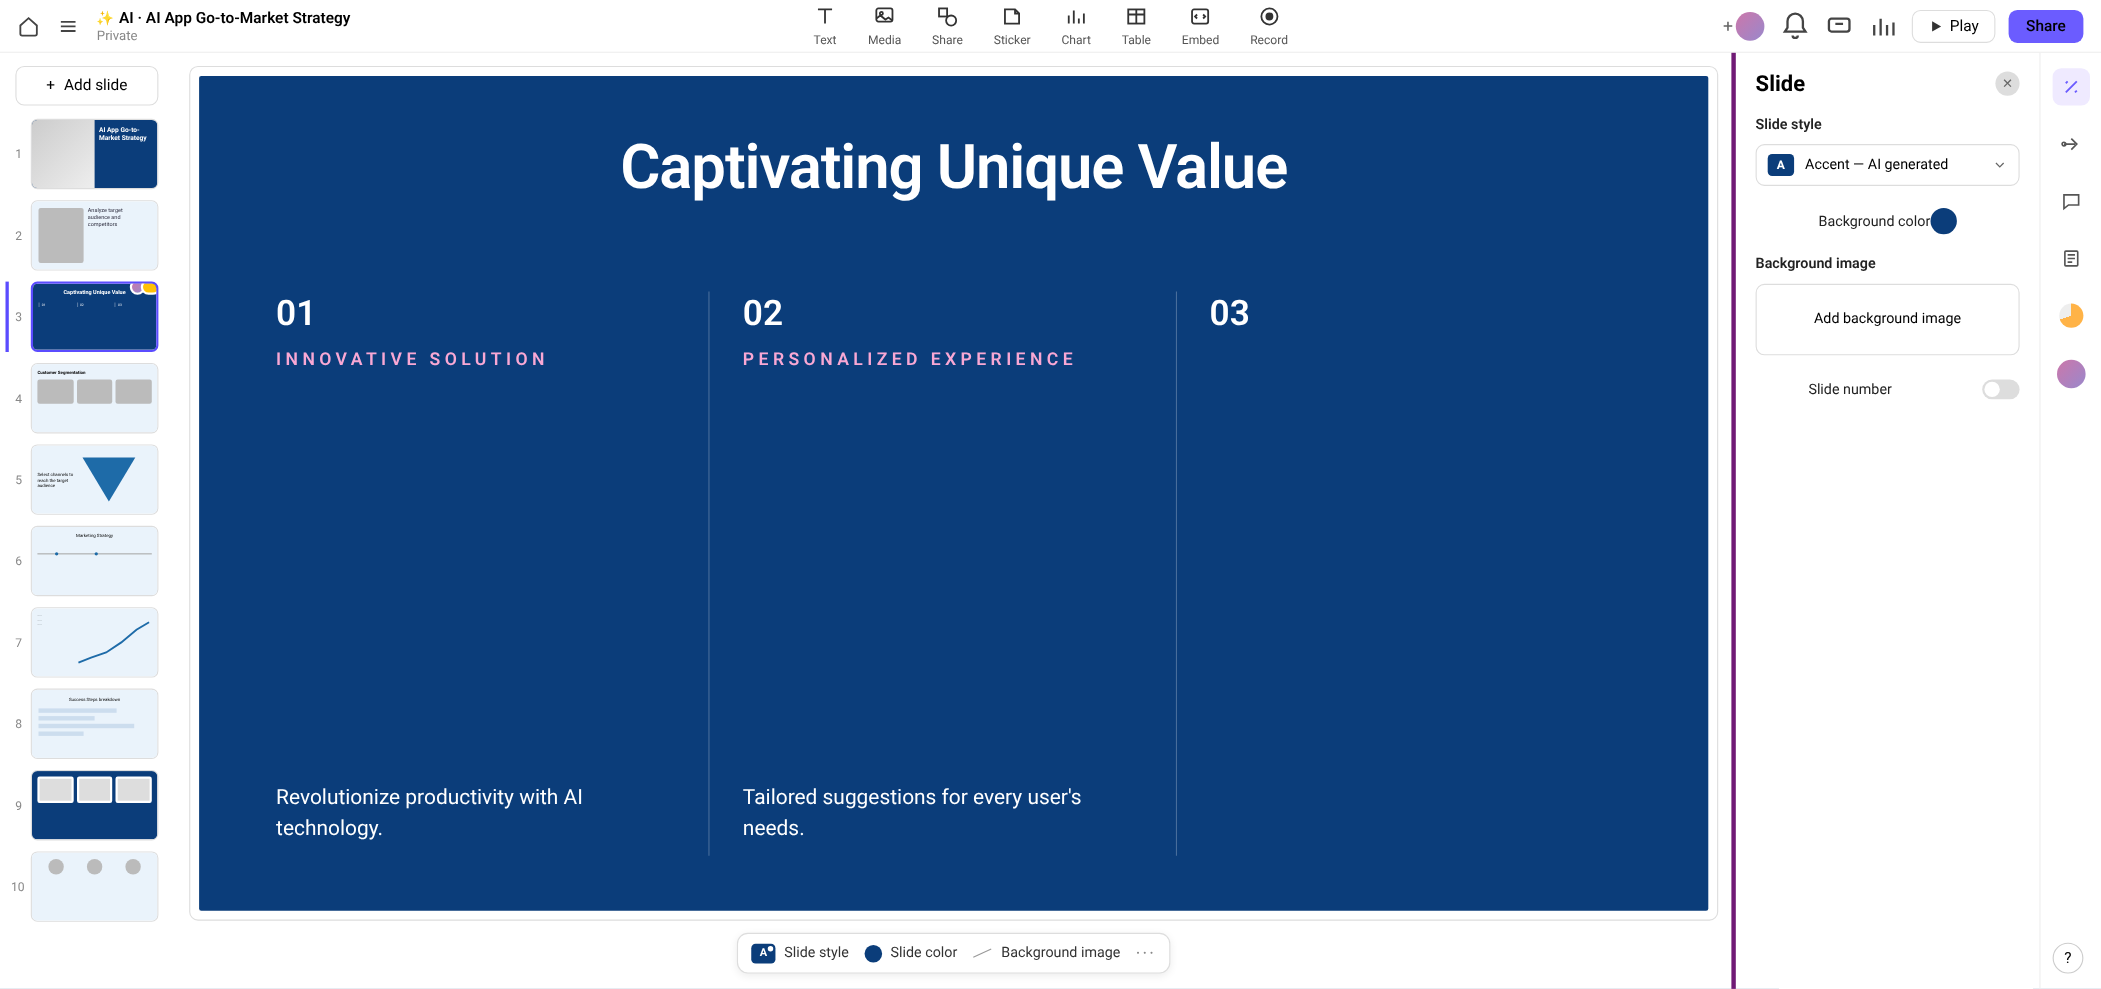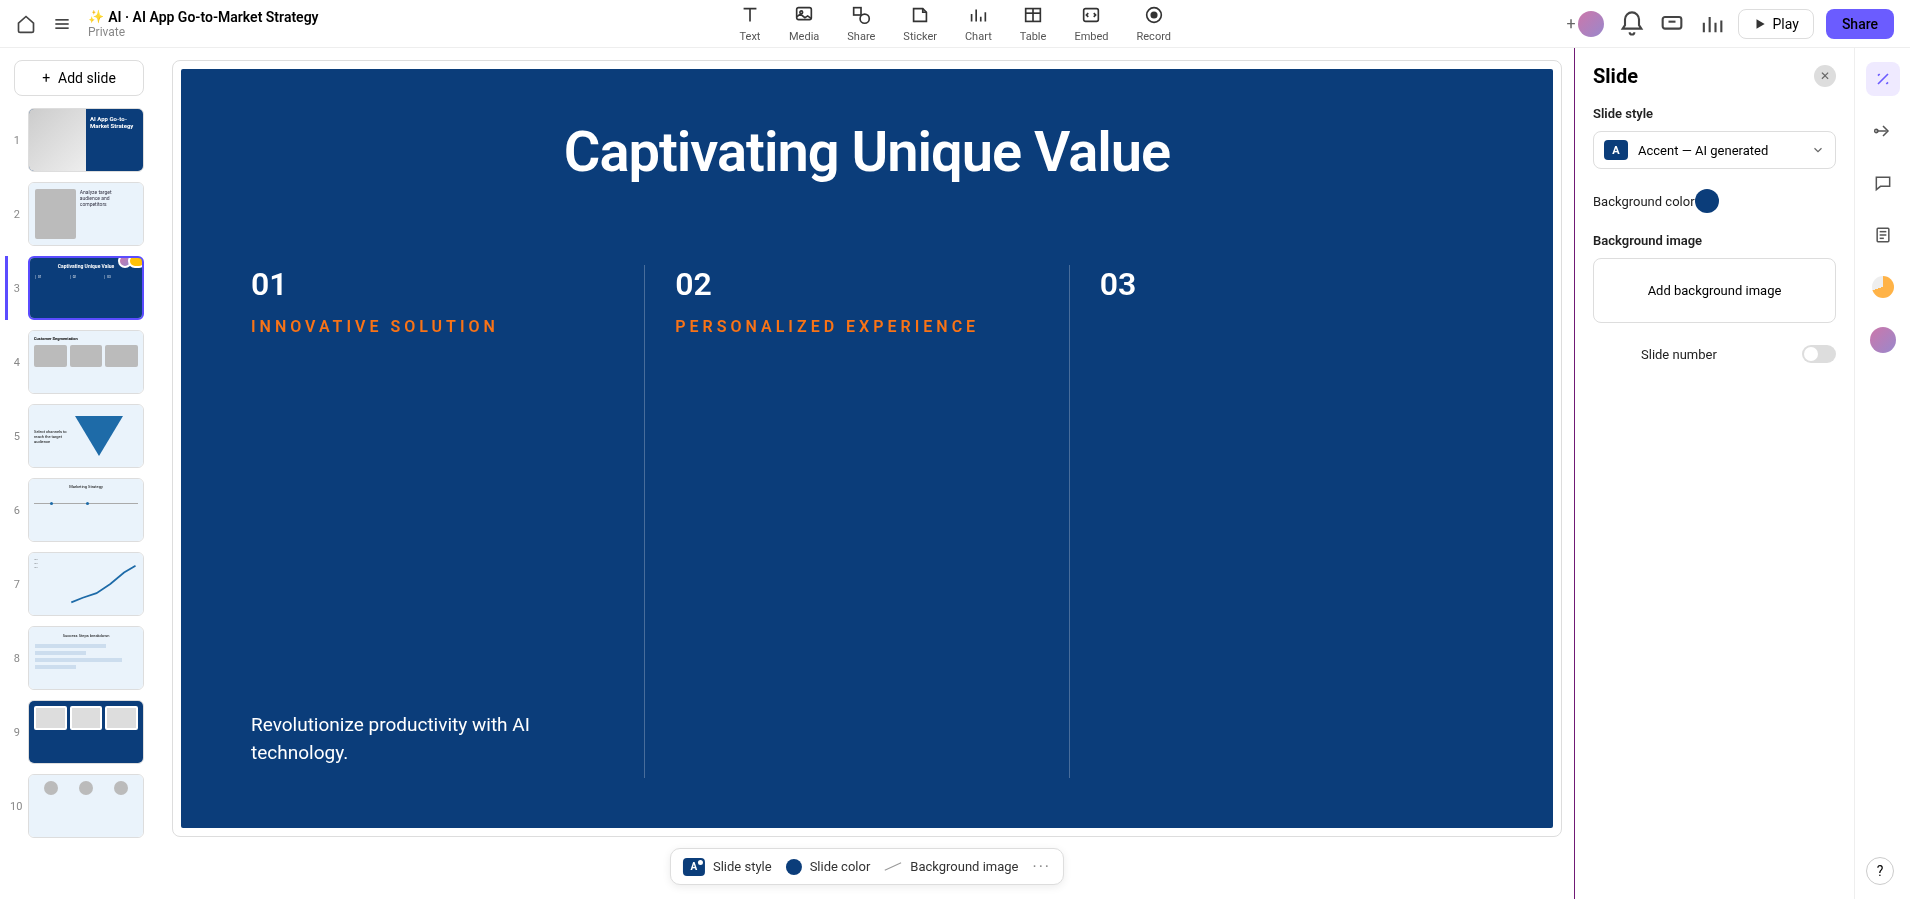--- a/index.html
+++ b/index.html
@@ -39,42 +39,42 @@
 .thumb-content { width:100%; height:100%; font-size:5px; }
 
 .canvas-area { flex: 1; padding: 12px; display: flex; flex-direction: column; align-items: center; position: relative; }
 .canvas-wrap { width: 100%; max-width: 1420px; border: 1px solid #ddd; border-radius: 8px; padding: 8px; background:#fff; }
 .slide-canvas { width: 100%; aspect-ratio: 16/8.85; background: #0b3d7a; border-radius: 2px; padding: 40px 60px 50px; color: #fff; display:flex; flex-direction:column; }
 .slide-title { font-size: 56px; font-weight: 600; text-align: center; margin-bottom: 80px; letter-spacing:-1px; margin-top:10px;}
 .cols { display: flex; flex: 1; }
 .col { flex: 1; padding: 0 30px; display: flex; flex-direction: column; border-left: 1px solid rgba(255,255,255,0.25); }
 .col:first-child { border-left: none; padding-left: 10px; }
 .col-num { font-size: 32px; font-weight: 600; margin-bottom: 14px; }
-.col-head { font-size: 16px; font-weight: 600; letter-spacing: 4px; color: #f97316; }
+.col-head { font-size: 16px; font-weight: 600; letter-spacing: 4px; color: #f9a8d4; }
 .col-body { margin-top: auto; font-size: 19px; line-height: 1.5; padding-bottom: 10px; }
 
 .bottom-toolbar { position: absolute; bottom: 14px; left: 50%; transform: translateX(-50%); background: #fff; border: 1px solid #ddd; border-radius: 10px; padding: 8px 12px; display: flex; align-items: center; gap: 14px; box-shadow: 0 2px 8px rgba(0,0,0,0.08); }
 .bt-item { display: flex; align-items: center; gap: 8px; font-size: 13px; cursor: pointer; color:#333; }
 .bt-chip { width:22px; height:18px; border-radius:4px; background:#0b3d7a; position:relative; display:flex; align-items:center; justify-content:center; }
 .bt-chip .a { color:#fff; font-size:10px; font-weight:bold; }
 .bt-chip .dot { position:absolute; top:2px; right:2px; width:5px; height:5px; border-radius:50%; background:#fff; }
 .bt-circle { width:16px; height:16px; border-radius:50%; background:#0b3d7a; }
 .bt-line { width:18px; height:1px; background:#999; transform:rotate(-25deg); }
 .bt-more { font-size:16px; color:#888; letter-spacing:2px; }
 
 
-.panel-right { width: 280px; border-left: 1px solid #701a75; padding: 16px 18px; position:relative; }
+.panel-right { width: 280px; border-left: 4px solid #701a75; padding: 16px 18px; position:relative; }
 .panel-title-row { display:flex; align-items:center; justify-content:space-between; margin-bottom:18px; }
 .panel-title { font-size: 20px; font-weight: 700; }
 .panel-close { width:22px; height:22px; border-radius:50%; background:#ddd; display:flex; align-items:center; justify-content:center; font-size:12px; color:#666; cursor:pointer; }
 .panel-section-label { font-size: 13px; font-weight: 600; margin-bottom: 10px; color:#222; }
 .style-select { border:1px solid #ddd; border-radius:8px; padding:8px 10px; display:flex; align-items:center; gap:10px; cursor:pointer; margin-bottom:20px; }
 .style-chip { width:24px; height:20px; border-radius:4px; background:#0b3d7a; color:#fff; font-size:11px; display:flex; align-items:center; justify-content:center; font-weight:bold; }
 .style-label { font-size:13px; flex:1; }
-.bg-row { display:flex; align-items:center; justify-content:flex-start; margin-bottom:20px; }
+.bg-row { display:flex; align-items:center; justify-content:center; margin-bottom:20px; }
 .bg-label { font-size:13px; color:#222; }
 .bg-swatch { width:24px; height:24px; border-radius:50%; background:#0b3d7a; cursor:pointer; }
 .add-bg-btn { width:100%; border:1px solid #ddd; border-radius:8px; padding:24px; text-align:center; font-size:13px; cursor:pointer; margin-bottom:22px; }
 .toggle-row { display:flex; align-items:center; justify-content:space-between;margin-left:48px; }
 .toggle { width:34px; height:18px; border-radius:10px; background:#ddd; position:relative; cursor:pointer; }
 .toggle::after { content:''; position:absolute; width:14px; height:14px; border-radius:50%; background:#fff; top:2px; left:2px; }
 
 
 .rail { width: 56px; border-left: 1px solid #eee; display:flex; flex-direction:column; align-items:center; padding-top:14px; gap:18px; }
 .rail-item { width:34px; height:34px; border-radius:8px; display:flex; align-items:center; justify-content:center; cursor:pointer; }
@@ -379,20 +379,21 @@
         <div class="slide-title">Captivating Unique Value</div>
         <div class="cols">
           <div class="col">
             <div class="col-num">01</div>
             <div class="col-head">INNOVATIVE SOLUTION</div>
             <div class="col-body">Revolutionize productivity with AI technology.</div>
           </div>
           <div class="col">
             <div class="col-num">02</div>
             <div class="col-head">PERSONALIZED EXPERIENCE</div>
+            <div class="col-body">Tailored suggestions for every user's needs.</div>
           </div>
           <div class="col">
             <div class="col-num">03</div>
           </div>
         </div>
       </div>
     </div>
 
     <div class="bottom-toolbar">
       <div class="bt-item">

